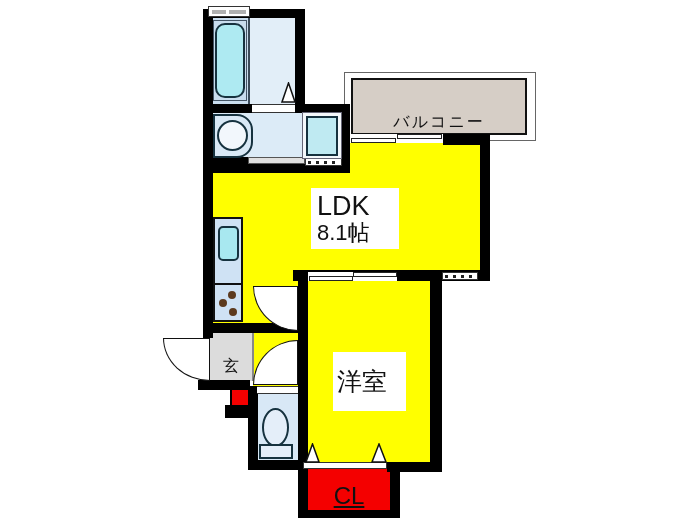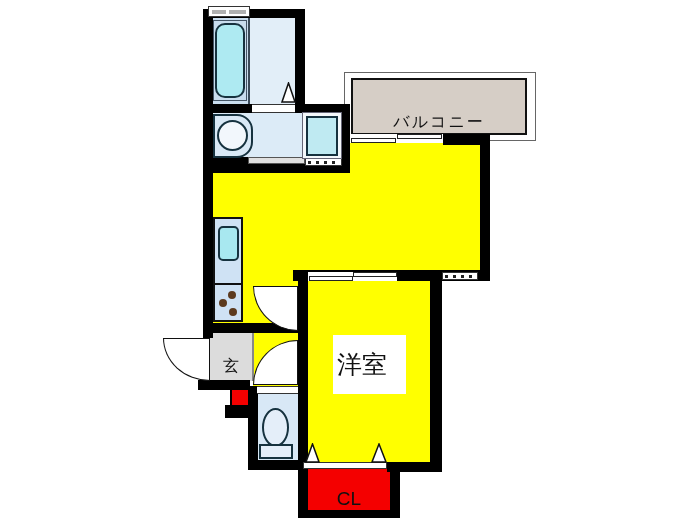--- a/index.html
+++ b/index.html
@@ -119,23 +119,27 @@
     <svg width="15" height="20" viewBox="0 0 15 20">
         <polygon points="7.5,1 1,19 14,19" fill="#fff" stroke="#111" stroke-width="1.5"></polygon>
       </svg>
   </div>
   <div class="abs" style="left:371px;top:443px;width:16px;height:20px;">
     <svg width="16" height="20" viewBox="0 0 16 20">
         <polygon points="8,1 1,19 15,19" fill="#fff" stroke="#111" stroke-width="1.5"></polygon>
       </svg>
   </div>
 
-  <div class="abs lblbox" style="left:333px;top:335px;width:73px;height:59px;padding-left:4px;">
+  <div class="abs lblbox" style="left:311px;top:188px;width:88px;height:61px;padding-left:6px;">
+    <span class="roomlbl" style="font-size:27px;">LDK</span>
+    <span class="roomlbl" style="font-size:22px;">8.1帖</span>
+  </div>
+  <div class="abs lblbox" style="left:333px;top:352px;width:73px;height:59px;padding-left:4px;">
     <span class="roomlbl" style="font-size:25px;">洋室</span>
   </div>
   <div class="abs ctr" style="left:308px;top:468px;width:82px;height:42px;">
-    <span class="roomlbl" style="font-size:19px;">CL</span>
+    <span class="roomlbl" style="font-size:24px;text-decoration:underline;">CL</span>
   </div>
   <div class="abs ctr" style="left:209px;top:333px;width:44px;height:44px;">
     <span class="roomlbl" style="font-size:16px;">玄</span>
   </div>
 
 </div>
 
 </body></html>

